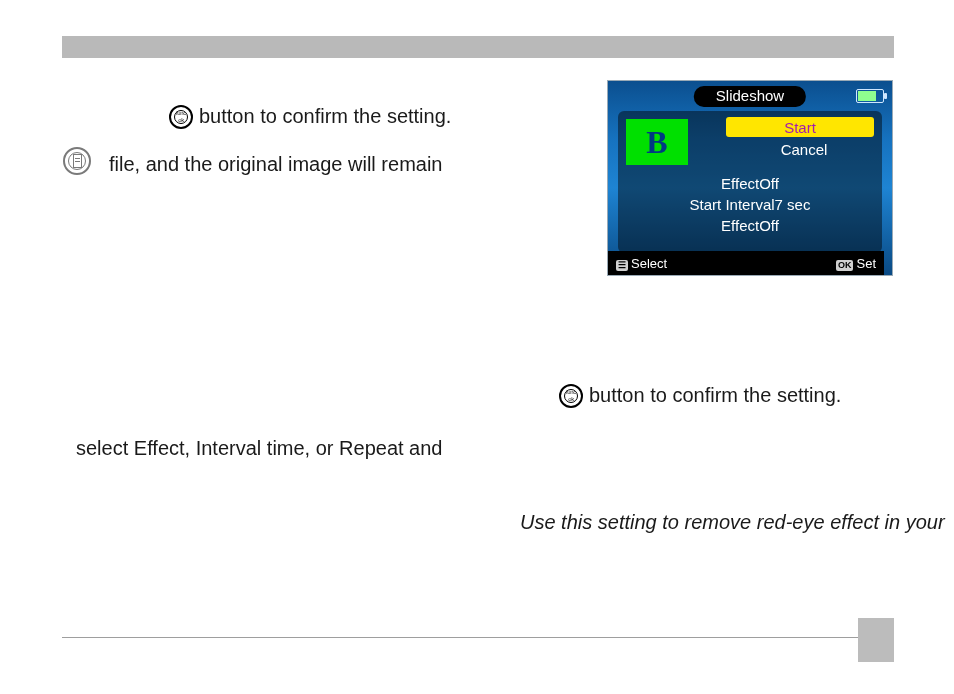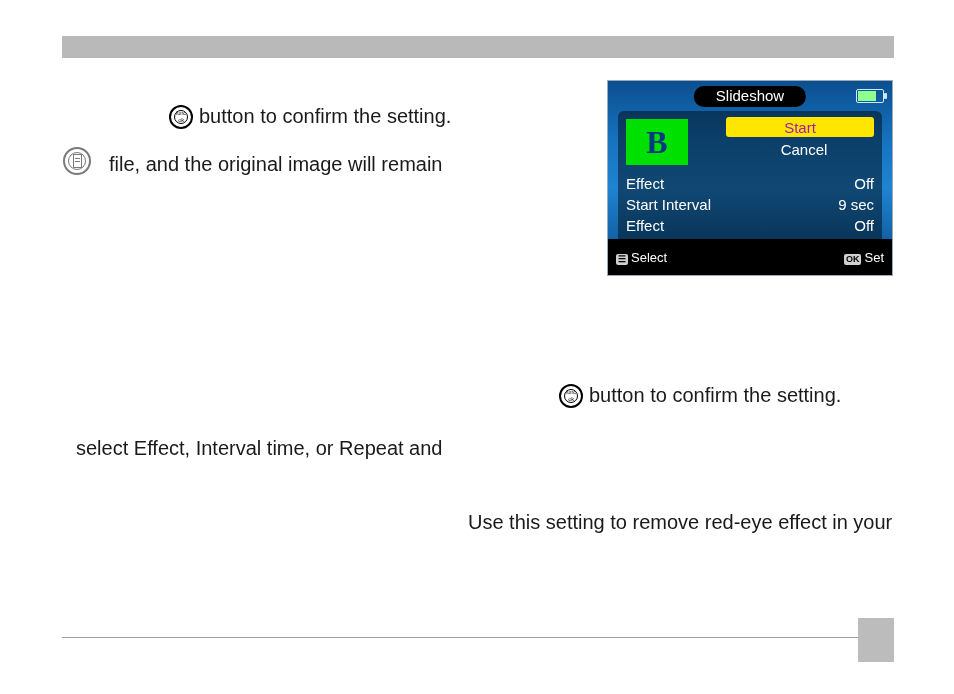--- a/index.html
+++ b/index.html
@@ -200,27 +200,27 @@
   .lcd .settings {
     position: absolute;
     left: 18px;
     right: 18px;
     top: 92px;
     color: #fff;
     font-size: 15px;
   }
   .lcd .settings .row {
     display: flex;
-    justify-content: space-between;
+    justify-content: center;
     line-height: 21px;
   }
   .lcd .footer {
     position: absolute;
-    left: 0; right: 0; bottom: 0;
-    height: 36px;
+    left: 0; right: 8px; bottom: 0;
+    height: 24px;
     background: #000;
     color: #fff;
     font-size: 13px;
     display: flex;
     justify-content: space-between;
     align-items: center;
     padding: 0 8px;
     box-sizing: border-box;
   }
   .lcd .footer .key {
@@ -277,21 +277,21 @@
 
   <div class="txt" style="left:559px; top:383px;">
     <span class="func-ok">
       <span class="lbl">
         <span>func</span><br>
         <span>ok</span>
       </span>
     </span><span>button to confirm the setting.</span>
   </div>
 
-  <div class="txt" style="left:468px; top:510px;">Use this setting to remove red-eye effect in your</div>
+  <div class="txt" style="left:520px; top:510px;font-style:italic;">Use this setting to remove red-eye effect in your</div>
 
   <div class="lcd">
     <div class="header-pill">Slideshow</div>
     <div class="batt">
         <div class="fill"></div>
       </div>
 
     <div class="menu-box"></div>
 
     <div class="preview">B</div>
@@ -299,21 +299,21 @@
     <div class="start-row">Start</div>
     <div class="cancel-row">Cancel</div>
 
     <div class="settings">
       <div class="row">
         <span>Effect</span>
         <span>Off</span>
       </div>
       <div class="row">
         <span>Start Interval</span>
-        <span>9 sec</span>
+        <span>7 sec</span>
       </div>
       <div class="row">
         <span>Effect</span>
         <span>Off</span>
       </div>
     </div>
 
     <div class="footer">
       <span>
         <span class="key">☰</span><span>Select</span>

